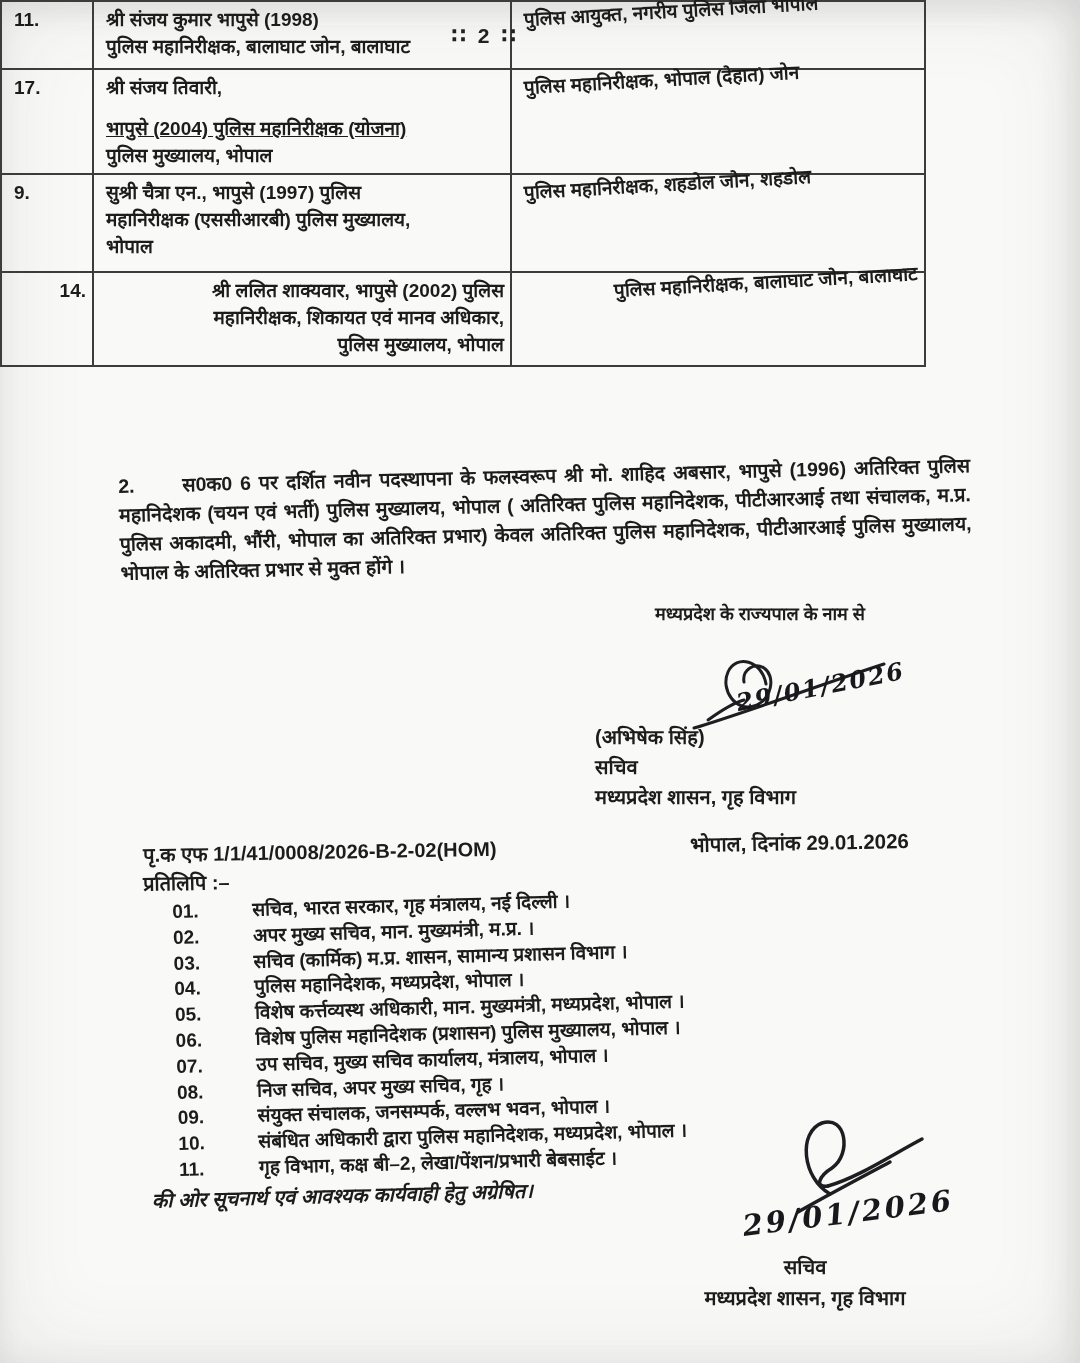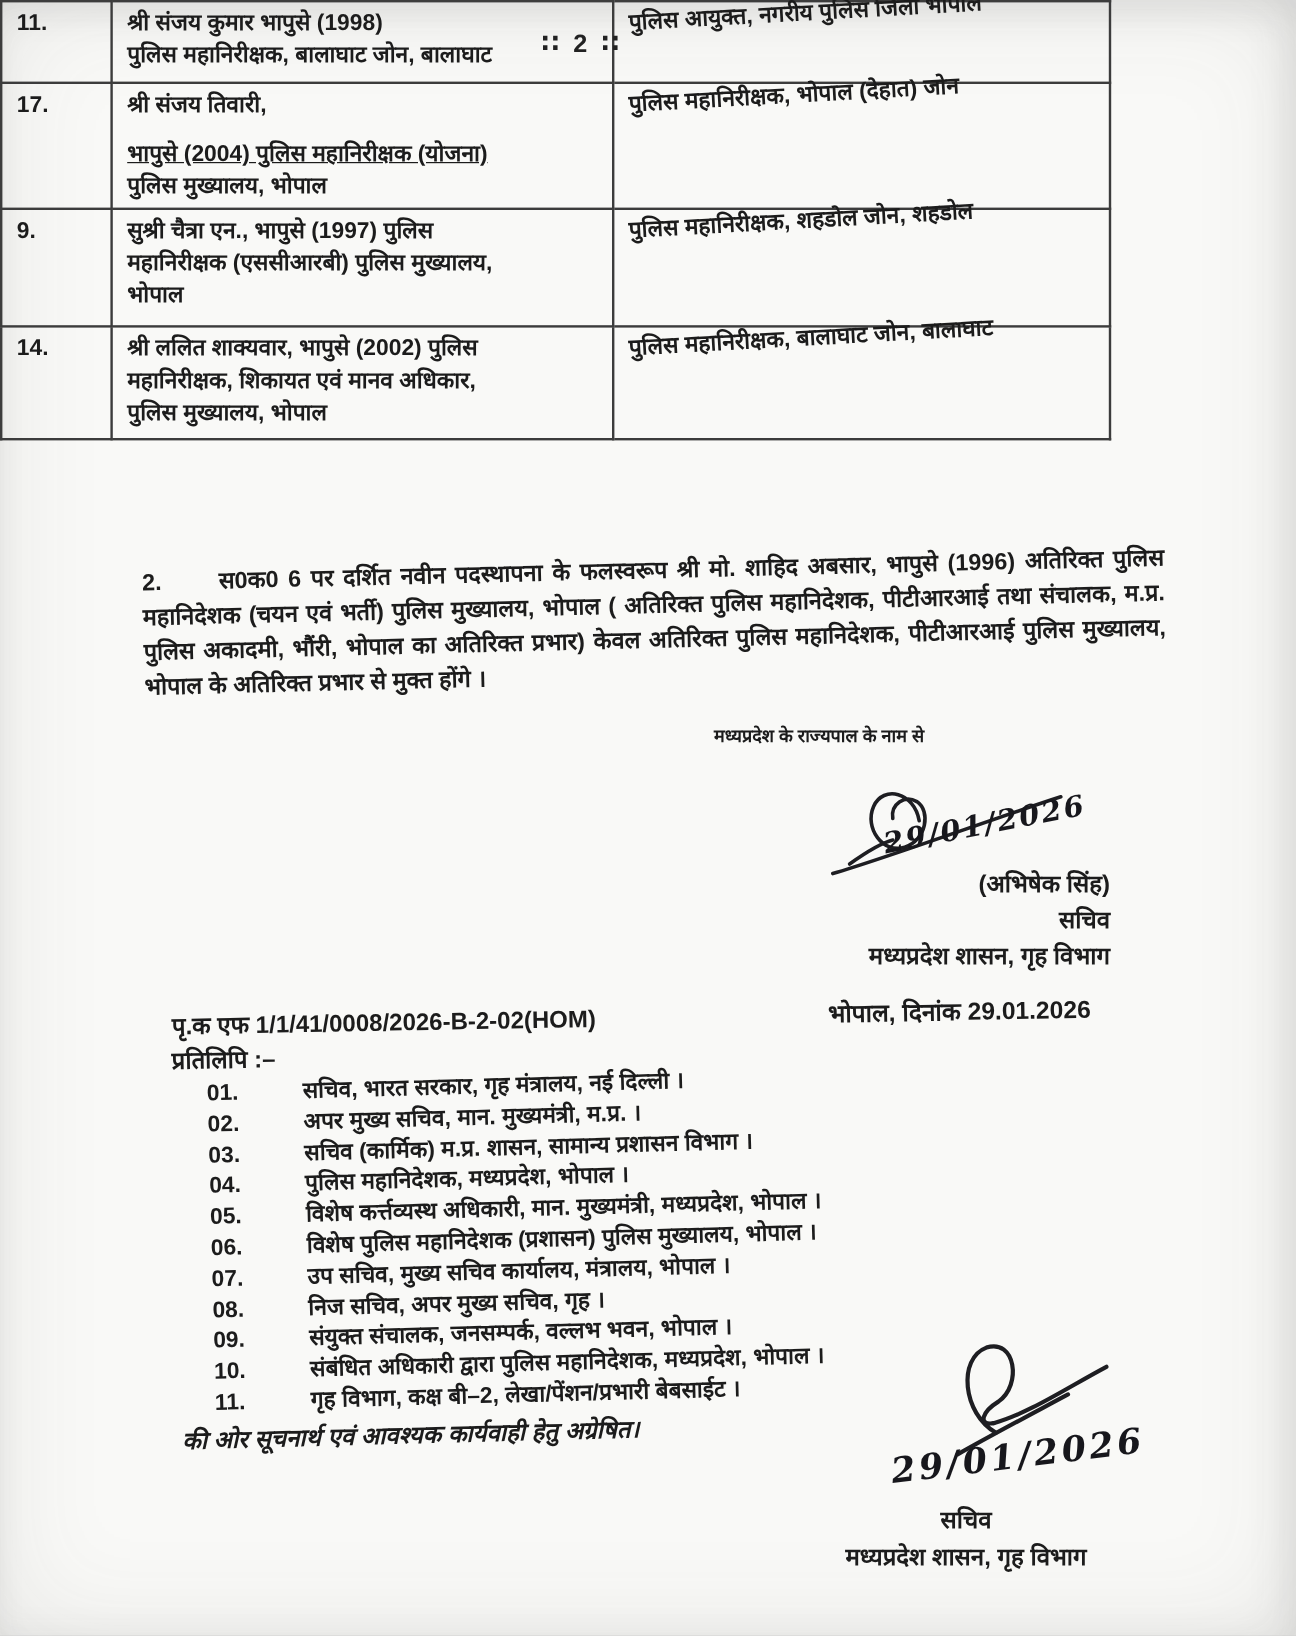--- a/index.html
+++ b/index.html
@@ -14,36 +14,36 @@
 
   
   #pagenum{top:24px;left:0;right:110px;text-align:center;font-size:21px;font-weight:700;letter-spacing:3px;color:#222;}
 
   
   #transfer-table{left:85px;top:98px;border-collapse:collapse;table-layout:fixed;width:890px;}
   #transfer-table td{border:2px solid #3c3c3c;vertical-align:top;padding:4px 6px 4px 12px;font-size:19px;line-height:27px;font-weight:600;overflow:visible;}
   td.col-sno{width:72px;padding-top:10px;}
   td.col-off{width:398px;}
   td.col-post{width:394px;padding-left:14px;}
-  tr.r0 td{height:58px;} tr.r1 td{height:86px;} tr.r2 td{height:88px;} tr.r3 td{height:84px;}
+  tr.r0 td{height:58px;} tr.r1 td{height:86px;} tr.r2 td{height:88px;} tr.r3 td{height:84px;text-align:right;}
   .post-text{display:inline-block;transform:rotate(-3.2deg);transform-origin:0 50%;white-space:nowrap;}
   tr.r0 .post-text{margin-top:-14px;}
   tr.r1 .post-text{margin-top:-10px;}
   tr.r2 .post-text{margin-top:-6px;}
   tr.r3 .post-text{margin-top:-6px;}
 
   
   #para2{left:118px;top:452px;width:852px;font-size:19.5px;line-height:29px;font-weight:600;text-align:justify;transform:rotate(-1.4deg);transform-origin:0 0;}
   #para2 .pnum{display:inline-block;width:64px;font-weight:700;}
 
   
-  #authority-lines{left:595px;top:598px;width:330px;font-size:15px;font-weight:700;line-height:32px;}
+  #authority-lines{left:595px;top:598px;width:330px;text-align:center;font-size:18px;font-weight:700;line-height:32px;}
   #sig-top-svg{left:678px;top:652px;}
   #sig-top-date{left:735px;top:672px;font-family:"DejaVu Serif",serif;font-style:italic;font-weight:700;font-size:24px;transform:rotate(-11deg);letter-spacing:2px;color:#17171c;}
-  #authority-name{left:595px;top:722px;width:330px;text-align:right;font-size:20px;font-weight:700;line-height:30px;}
+  #authority-name{left:595px;top:722px;width:330px;text-align:left;font-size:20px;font-weight:700;line-height:30px;}
 
   
   #ref-no{left:143px;top:841px;font-size:20px;font-weight:700;transform:rotate(-1deg);transform-origin:0 0;}
   #place-date{left:690px;top:828px;font-size:20.5px;font-weight:700;transform:rotate(-1deg);}
   #copy-heading{left:143px;top:869px;font-size:20px;font-weight:700;transform:rotate(-1deg);}
   #copies{left:172px;top:899px;width:660px;transform:rotate(-1.5deg);transform-origin:0 0;}
   .copy-item{display:flex;line-height:25.8px;font-size:19px;}
   .copy-no{width:80px;flex:none;font-weight:600;}
   .copy-text{font-weight:600;white-space:nowrap;}
   #forward-note{margin-left:-28px;margin-top:3px;font-style:italic;font-weight:700;font-size:20px;}

